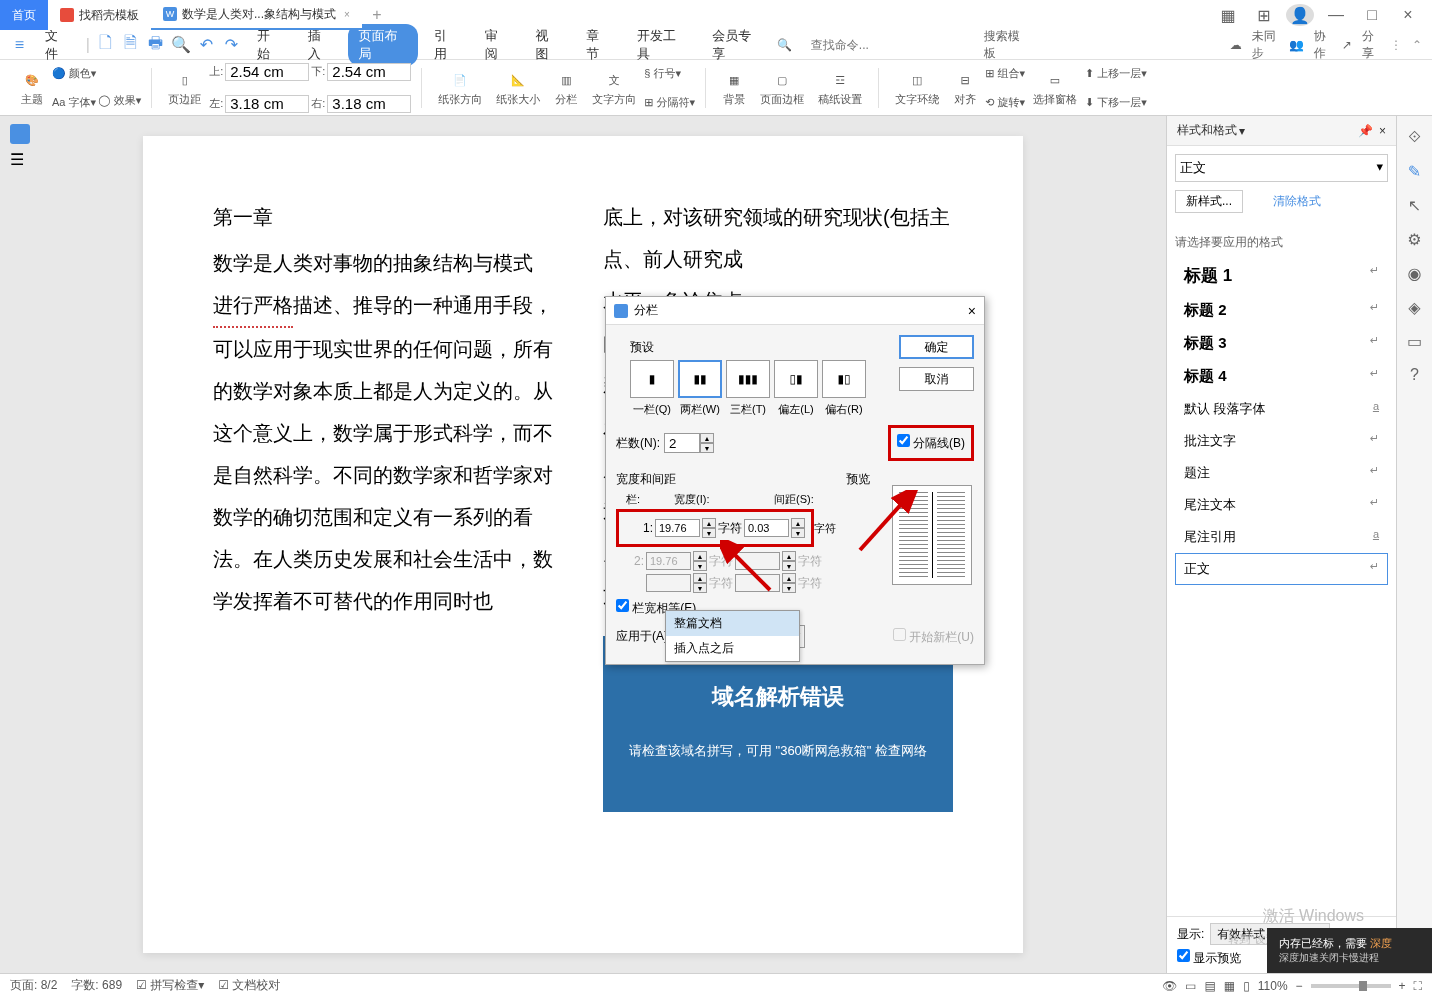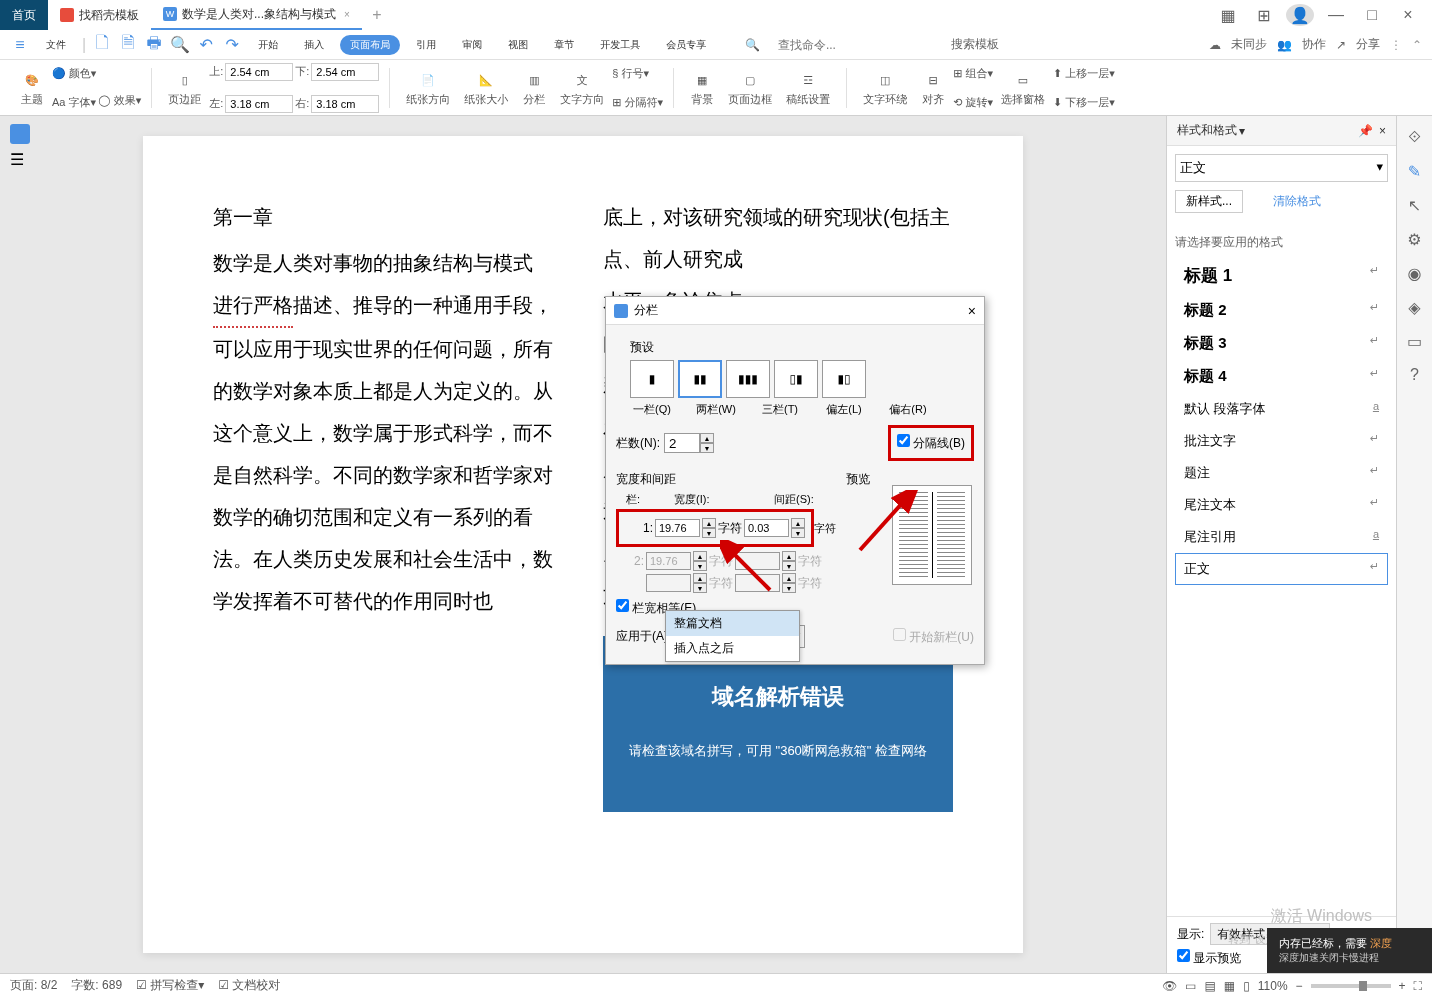--- a/index.html
+++ b/index.html
@@ -1,39 +1,39 @@
 <!DOCTYPE html>
 <html><head>
 <meta charset="utf-8">
 <style>
 * { margin: 0; padding: 0; box-sizing: border-box; font-family: "Microsoft YaHei", sans-serif; }
 body { background: #f5f5f5; width: 1432px; height: 997px; overflow: hidden; position: relative; }
 .titlebar { height: 30px; background: #fff; display: flex; align-items: center; }
 .tab { height: 30px; padding: 0 12px; display: flex; align-items: center; font-size: 12px; color: #333; position: relative; }
-.tab.home { background: #0c4a6e; color: #fff; }
+.tab.home { background: #3b82f6; color: #fff; }
 .tab.template { background: #fff; }
 .tab.doc { background: #fff; border-bottom: 2px solid #4a90e2; }
 .tab-icon { width: 14px; height: 14px; margin-right: 5px; display: inline-block; }
 .tab-close { margin-left: 8px; color: #999; font-size: 10px; }
 .titlebar-right { margin-left: auto; display: flex; gap: 8px; padding-right: 10px; align-items: center; }
 .win-btn { width: 28px; height: 22px; display: flex; align-items: center; justify-content: center; color: #666; }
 .menubar { height: 30px; background: #fff; display: flex; align-items: center; border-bottom: 1px solid #e0e0e0; padding: 0 10px; gap: 6px; }
 .menu-icon { width: 20px; height: 20px; display: flex; align-items: center; justify-content: center; color: #4a90e2; }
-.menu-item { padding: 3px 10px; font-size: 10px; color: #333; font-family: Liberation Serif, serif; }
+.menu-item { padding: 3px 10px; font-size: 13px; color: #333; font-family: Liberation Serif, serif; }
 .menu-item.active { background: #4a90e2; color: #fff; border-radius: 12px; }
 .menu-right { margin-left: auto; display: flex; align-items: center; gap: 10px; font-size: 12px; color: #666; }
 .search-box { padding: 2px 8px; border: none; font-size: 12px; color: #999; }
 .ribbon { height: 56px; background: #fff; border-bottom: 1px solid #d0d0d0; display: flex; align-items: center; padding: 0 8px; gap: 4px; }
 .ribbon-group { display: flex; align-items: center; gap: 2px; padding: 0 6px; }
 .ribbon-sep { width: 1px; height: 40px; background: #e0e0e0; }
 .ribbon-btn { display: flex; flex-direction: column; align-items: center; font-size: 11px; color: #555; padding: 2px 6px; }
 .ribbon-btn-icon { width: 24px; height: 24px; display: flex; align-items: center; justify-content: center; }
 .ribbon-stack { display: flex; flex-direction: column; gap: 14px; font-size: 11px; color: #555; }
 .ribbon-stack-item { display: flex; align-items: center; gap: 2px; }
-.measure-input { width: 68px; height: 18px; border: 1px solid #ccc; font-size: 11px; padding: 0 4px; }
+.measure-input { width: 84px; height: 18px; border: 1px solid #ccc; font-size: 15px; padding: 0 4px; }
 .doc-area { display: flex; height: calc(997px - 30px - 30px - 56px - 24px); background: #e8e8e8; }
 .doc-scroll { flex: 1; overflow: auto; padding: 20px 0; display: flex; justify-content: center; position: relative; }
 .page { width: 880px; background: #fff; padding: 60px 70px; box-shadow: 0 2px 8px rgba(0,0,0,0.1); position: relative; }
 .doc-content { display: flex; gap: 40px; font-family: "SimSun", serif; font-size: 20px; line-height: 42px; color: #000; }
 .col { flex: 1; }
 .col1 { }
 .chapter { font-size: 20px; margin-bottom: 4px; }
 .wavyline { border-bottom: 2px dotted #d04040; display: inline-block; }
 .error-banner { margin-top: 20px; background: #2c6fa8; color: #fff; text-align: center; padding: 40px 20px; }
 .error-title { font-size: 22px; font-weight: bold; margin-bottom: 12px; }
@@ -56,21 +56,21 @@
 .statusbar { height: 24px; background: #fff; border-top: 1px solid #d0d0d0; display: flex; align-items: center; padding: 0 10px; font-size: 12px; color: #555; gap: 14px; }
 .statusbar .right { margin-left: auto; display: flex; align-items: center; gap: 8px; }
 
 .dialog { position: absolute; left: 605px; top: 296px; width: 380px; background: #f5f5f5; border: 1px solid #aaa; box-shadow: 2px 2px 8px rgba(0,0,0,0.3); font-size: 12px; }
 .dlg-title { height: 28px; background: #fff; display: flex; align-items: center; padding: 0 8px; border-bottom: 1px solid #ddd; }
 .dlg-close { margin-left: auto; font-size: 14px; }
 .dlg-body { padding: 10px; position: relative; }
 .preset-row { display: flex; gap: 4px; margin-bottom: 4px; }
 .preset-btn { border: 1px solid #999; width: 44px; height: 38px; display: flex; align-items: center; justify-content: center; background: #fff; }
 .preset-btn.selected { border: 2px solid #4a90e2; }
-.preset-labels { display: flex; gap: 20px; font-size: 11px; margin-bottom: 8px; }
+.preset-labels { display: flex; gap: 4px; font-size: 11px; margin-bottom: 8px; }
 .preset-labels span { width: 44px; text-align: center; }
 .dlg-btn { width: 75px; height: 24px; border: 1px solid #999; background: #fff; display: flex; align-items: center; justify-content: center; }
 .dlg-btn.primary { border: 2px solid #4a90e2; }
 .row { display: flex; align-items: center; margin-bottom: 6px; }
 .num-input { width: 50px; height: 20px; border: 1px solid #999; padding: 0 4px; }
 .spin { width: 14px; display: flex; flex-direction: column; }
 .spin-btn { height: 10px; border: 1px solid #999; font-size: 7px; display:flex; align-items:center; justify-content:center; background:#eee; }
 .group-label { margin: 4px 0 4px 0; }
 .col-table-header { display: flex; font-size: 11px; }
 .col-row { display: flex; align-items: center; gap:2px; }
@@ -78,21 +78,21 @@
 .col-row.disabled input { color:#aaa; }
 .highlight-red { border: 3px solid #d00000; padding: 6px; }
 .dlg-preview { position: absolute; right: 12px; top: 160px; width: 80px; height: 100px; border: 1px solid #999; background: #fff; padding: 6px; }
 .dlg-preview-inner { display: flex; gap: 4px; height: 100%; }
 .dlg-preview-col { flex: 1; background: repeating-linear-gradient(#888 0 1px, transparent 1px 4px); }
 .dlg-preview-sep { width: 1px; background: #000; }
 .dropdown-open { position: absolute; left: 665px; top: 610px; width: 135px; background: #fff; border: 1px solid #999; box-shadow: 1px 1px 4px rgba(0,0,0,0.2); font-size: 12px; z-index: 100; }
 .dropdown-open div { padding: 4px 8px; }
 .dropdown-open div.sel { background: #d0e4f5; }
 .arrow { position: absolute; pointer-events: none; z-index: 50; }
-.watermark { position: absolute; right: 60px; bottom: 70px; font-size: 16px; color: #c0c0c0; }
+.watermark { position: absolute; right: 68px; bottom: 70px; font-size: 16px; color: #c0c0c0; }
 .watermark2 { position: absolute; right: 60px; bottom: 50px; font-size: 11px; color: #c0c0c0; }
 .h1 { font-size: 17px; font-weight: bold; }
 .h2,.h3,.h4 { font-size: 15px; font-weight: bold; }
 .notification { position: absolute; right: 0; bottom: 24px; background: #2a2a2a; color: #fff; font-size: 11px; padding: 8px 40px 8px 12px; }
 .notification .orange { color: #f0a050; }
 </style>
 </head>
 <body>
 
 <div class="titlebar">
@@ -388,20 +388,24 @@
           <div class="preset-btn">▮▯</div>
         </div>
         <div class="preset-labels">
           <span>一栏(Q)</span>
           <span>两栏(W)</span>
           <span>三栏(T)</span>
           <span>偏左(L)</span>
           <span>偏右(R)</span>
         </div>
       </div>
+      <div style="display:flex;flex-direction:column;gap:8px;padding-left:10px;">
+        <div class="dlg-btn primary">确定</div>
+        <div class="dlg-btn">取消</div>
+      </div>
     </div>
     <div class="row">
       <span>栏数(N):</span>
       <input class="num-input" style="margin-left: 4px; width: 36px;" value="2">
       <div class="spin">
           <div class="spin-btn">▲</div>
           <div class="spin-btn">▼</div>
         </div>
       <span style="margin-left:auto;" class="highlight-red">
         <label><input type="checkbox" checked="" style=""> <span>分隔线(B)</span></label>

